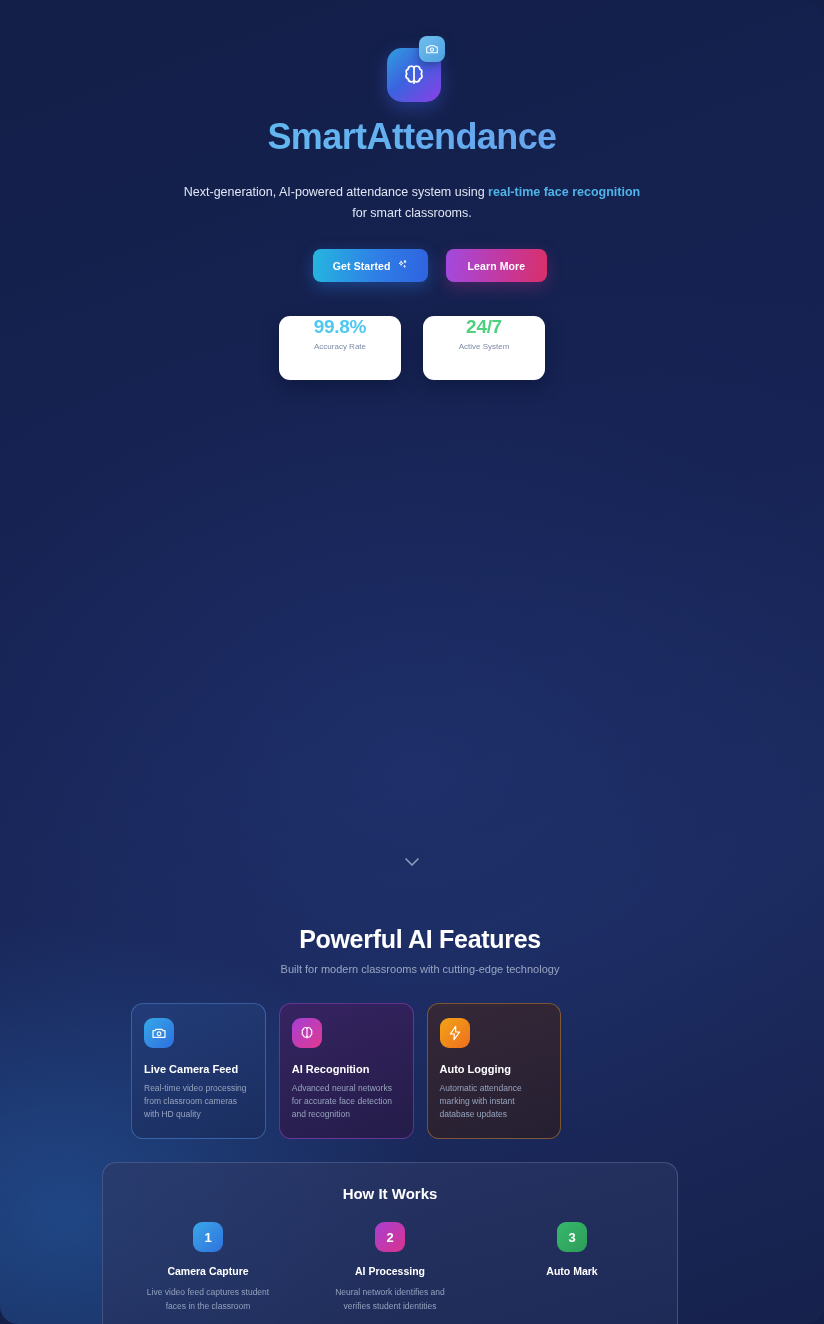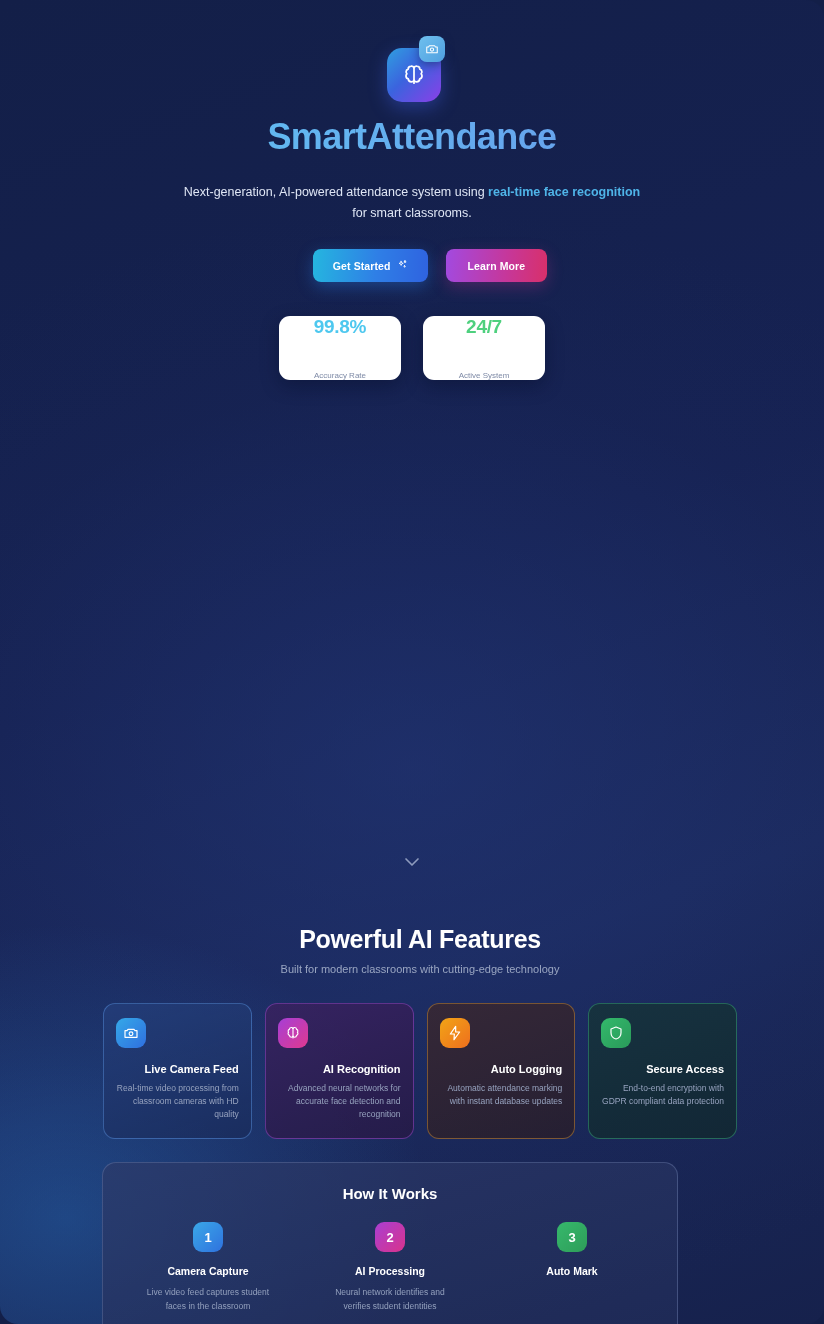--- a/index.html
+++ b/index.html
@@ -67,21 +67,21 @@
     padding:10px 22px;
     background:linear-gradient(95deg,#a24ae0 0%, #c6379a 60%, #d8306a 100%);
     box-shadow:0 5px 16px rgba(180,50,140,0.32);
     justify-content:flex-end;
   }
 
   .stats-row { margin-top:34px; display:flex; justify-content:center; gap:22px; }
   .stat-card {
     width:122px; height:64px; border-radius:11px;
     background:#ffffff;
-    display:flex; flex-direction:column; align-items:center; justify-content:space-between;
+    display:flex; flex-direction:column; align-items:center; justify-content:flex-start;
     box-shadow:0 6px 18px rgba(5,12,40,0.4);
   }
   .stat-value { font-size:19px; font-weight:bold; letter-spacing:-0.3px; }
   .stat-label { margin-top:4px; font-size:8px; color:#7e8aa6; }
 
   
   .scroll-chevron {
     position:absolute; left:0; right:0; top:856px;
     display:flex; justify-content:center; cursor:pointer;
   }
@@ -90,22 +90,22 @@
   .features { position:absolute; top:925px; left:16px; right:0; }
   .section-title {
     text-align:center; font-size:25px; font-weight:bold;
     color:#ffffff; letter-spacing:-0.3px;
   }
   .section-sub {
     margin-top:9px; text-align:center; font-size:11px; color:#9aa6c2;
   }
 
   .feature-grid {
-    margin:28px auto 0; width:634px;
-    display:grid; grid-template-columns:repeat(4,1fr); gap:13px;text-align:right;
+    margin:28px auto 0; width:578px;
+    display:grid; grid-template-columns:repeat(4,1fr); gap:13px;
   }
   .feature-card {
     border-radius:12px; padding:14px 12px 16px;
     min-height:118px;
   }
   .fc-blue   { background:linear-gradient(160deg, rgba(36,62,122,0.85), rgba(26,44,92,0.8)); border:1px solid rgba(90,150,230,0.45); }
   .fc-purple { background:linear-gradient(160deg, rgba(58,34,96,0.85), rgba(38,26,70,0.85)); border:1px solid rgba(168,80,220,0.45); }
   .fc-orange { background:linear-gradient(160deg, rgba(58,40,48,0.85), rgba(40,30,44,0.85)); border:1px solid rgba(222,150,50,0.45); }
   .fc-green  { background:linear-gradient(160deg, rgba(22,52,58,0.85), rgba(18,40,48,0.85)); border:1px solid rgba(60,180,130,0.45); }
 
@@ -239,29 +239,20 @@
       <div class="feature-card fc-orange">
         <div class="fc-icon ic-orange">
           <svg width="16" height="16" viewBox="0 0 24 24" fill="none" stroke="#ffffff" stroke-width="1.8" stroke-linecap="round" stroke-linejoin="round">
             <path d="M13 2L5 13.5h6L10.5 22 19 10.5h-6L13 2z"></path>
           </svg>
         </div>
         <div class="fc-title">Auto Logging</div>
         <div class="fc-desc">Automatic attendance marking with instant database updates</div>
       </div>
 
-      <div class="feature-card fc-green">
-        <div class="fc-icon ic-green">
-          <svg width="16" height="16" viewBox="0 0 24 24" fill="none" stroke="#ffffff" stroke-width="1.8" stroke-linecap="round" stroke-linejoin="round">
-            <path d="M12 3l7.5 3v5.5c0 4.5-3.2 8.2-7.5 9.5-4.3-1.3-7.5-5-7.5-9.5V6z"></path>
-          </svg>
-        </div>
-        <div class="fc-title">Secure Access</div>
-        <div class="fc-desc">End-to-end encryption with GDPR compliant data protection</div>
-      </div>
 
     </div>
   </div>
 
   <div class="how">
     <div class="how-title">How It Works</div>
     <div class="steps">
 
       <div class="step">
         <div class="step-badge sb-1">1</div>

